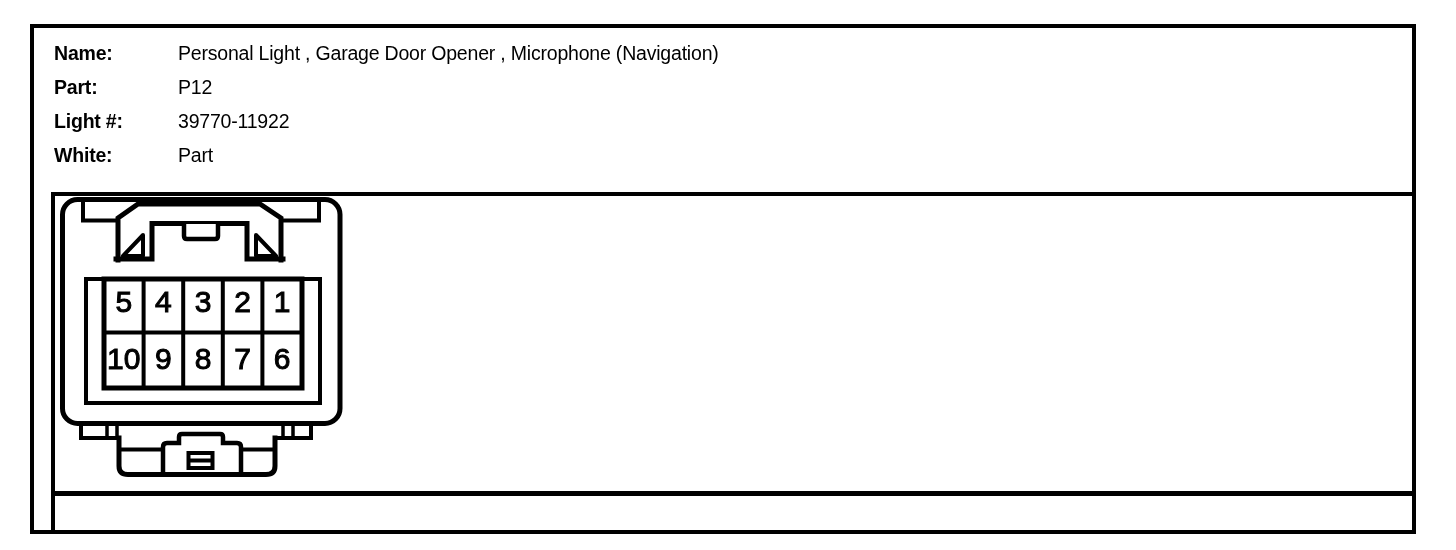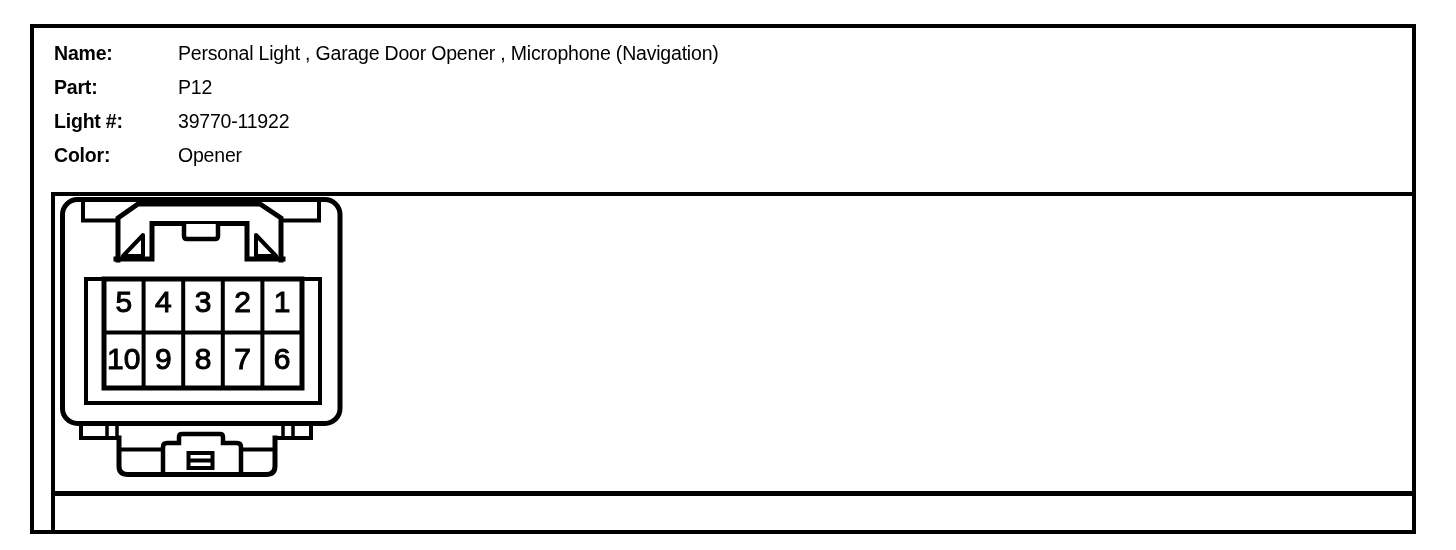--- a/index.html
+++ b/index.html
@@ -67,22 +67,22 @@
   </div>
   <div class="field-row">
     <span class="field-label">Part:</span>
     <span class="field-value">P12</span>
   </div>
   <div class="field-row">
     <span class="field-label">Light #:</span>
     <span class="field-value">39770-11922</span>
   </div>
   <div class="field-row">
-    <span class="field-label">Color:</span>
-    <span class="field-value">Opener</span>
+    <span class="field-label">White:</span>
+    <span class="field-value">Part</span>
   </div>
 </div>
 
 <div class="band band-diagram"></div>
 <div class="band band-empty"></div>
 
 <svg class="connector-svg" viewBox="0 0 292 292" xmlns="http://www.w3.org/2000/svg" fill="none" stroke="#000" stroke-linecap="square" stroke-linejoin="miter">
 
   <rect x="5.5" y="2.5" width="277.5" height="224" rx="15" stroke-width="5"></rect>
 

